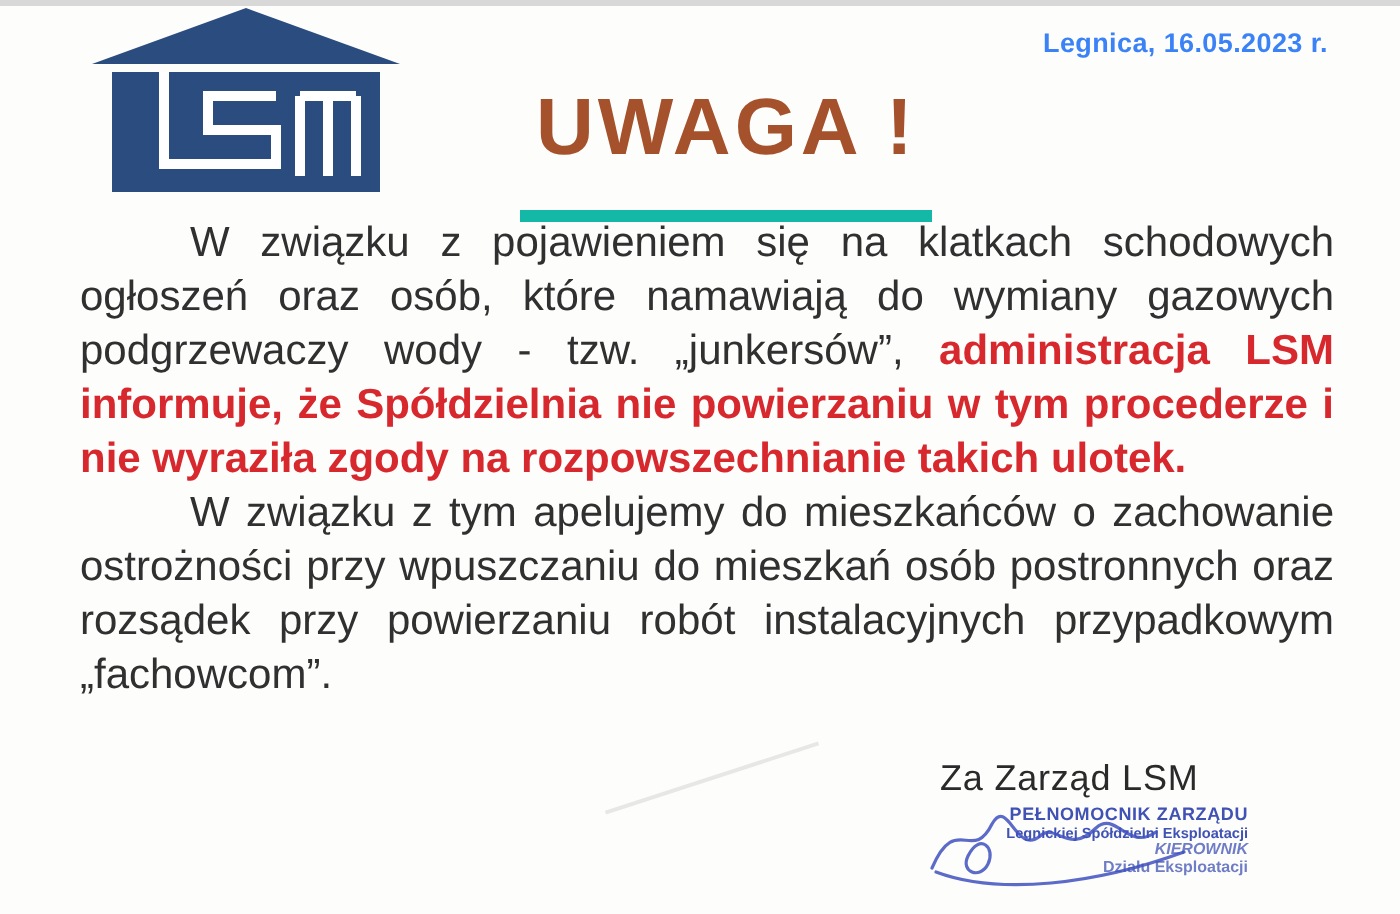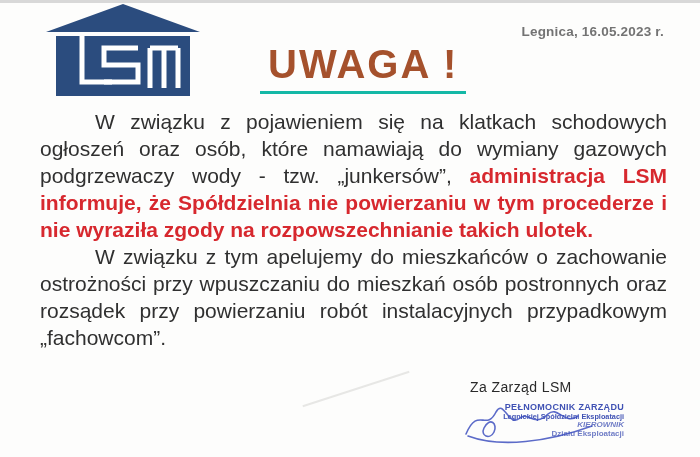--- a/index.html
+++ b/index.html
@@ -12,44 +12,44 @@
     font-family: "Liberation Sans", sans-serif;
   }
   .scan-edge {
     position: absolute; top: 0; left: 0; width: 100%; height: 3px;
     background: #d8d8d8;
   }
   .logo {
     position: absolute; left: 38px; top: 2px; width: 170px; height: 100px;
   }
   .date-line {
-    position: absolute; top: 24px; right: 36px;
-    font-size: 13.5px; font-weight: 700; color: #737373;
+    position: absolute; top: 14px; right: 36px;
+    font-size: 13.5px; font-weight: 700; color: #3b82f6;
     letter-spacing: 0.2px;
   }
   .heading {
     position: absolute; left: 260px; top: 44px;
     font-size: 40px; font-weight: 700; letter-spacing: 2px;
     color: #a5512c;
-    border-bottom: 3px solid #14b8a6;
-    padding: 0 8px 7px 8px;
+    border-bottom: 6px solid #14b8a6;
+    padding: 0 8px 21px 8px;
     line-height: 1;
     white-space: nowrap;
   }
   .body-text {
     position: absolute; left: 40px; right: 33px; top: 108px;
     font-size: 21px; line-height: 27px;
     color: #303030;
     text-align: justify;
   }
   .body-text p { margin: 0; text-indent: 55px; }
   .red-part { color: #d7282e; font-weight: 700; }
   .sign-off {
     position: absolute; left: 470px; top: 379px;
-    font-size: 14px; color: #2a2a2a; letter-spacing: 0.4px;
+    font-size: 18px; color: #2a2a2a; letter-spacing: 0.4px;
   }
   .stamp {
     position: absolute; left: 452px; top: 403px; width: 172px;
     text-align: right; color: #4052b4; line-height: 1.1;
   }
   .stamp .stamp-title  { font-size: 9px;  font-weight: 700; letter-spacing: 0.3px; }
   .stamp .stamp-org    { font-size: 7.3px; font-weight: 700; }
   .stamp .stamp-role1  { font-size: 8px;  font-weight: 700; opacity: 0.75; font-style: italic; }
   .stamp .stamp-role2  { font-size: 8px;  font-weight: 700; opacity: 0.75; }
   .stamp .stamp-signer {

